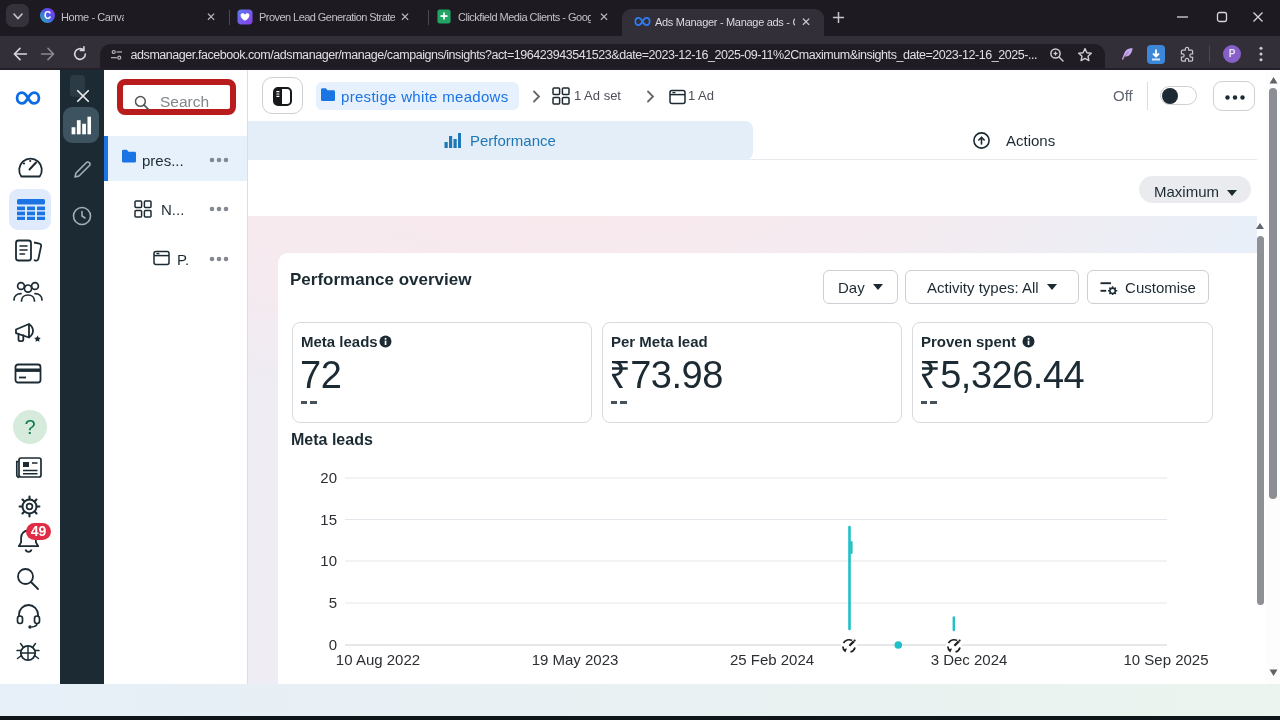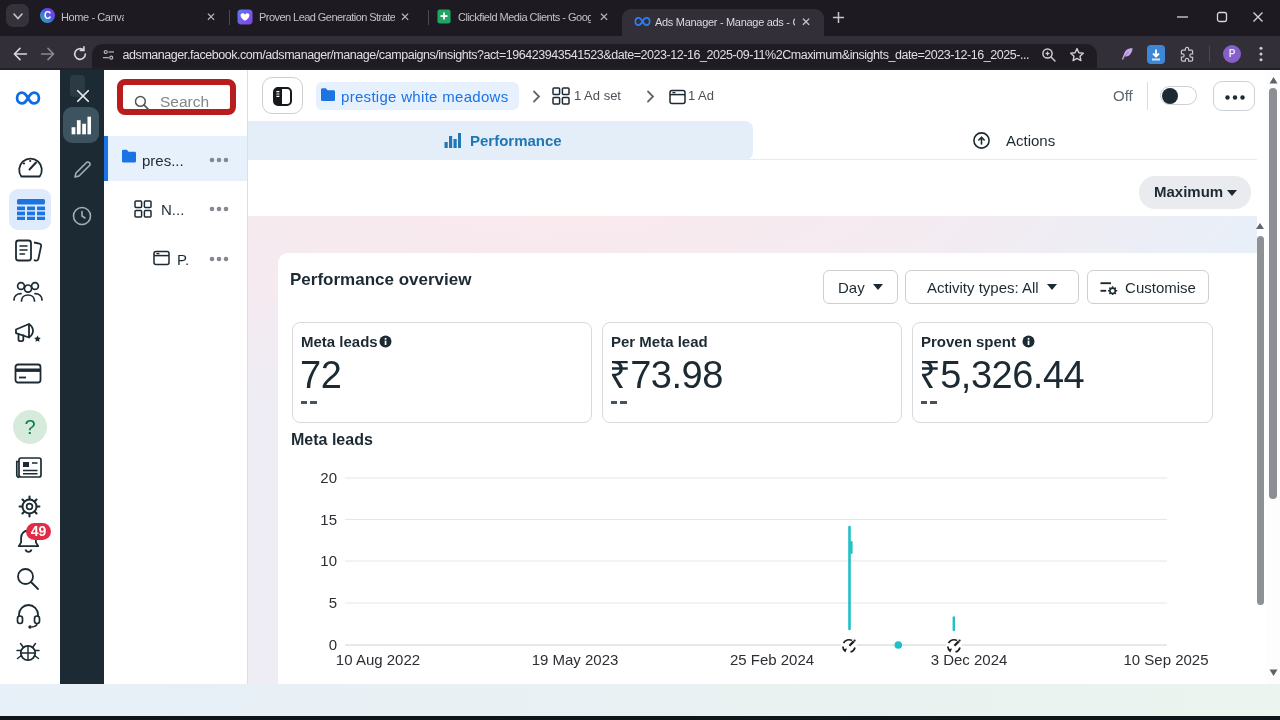--- a/index.html
+++ b/index.html
@@ -114,21 +114,21 @@
     </svg>
 
   <svg class="abs" style="left:40px;top:10px" width="16" height="16" viewBox="0 0 20 18">
       <path d="M10 2 L17 9 L10 16 M17 9 H2" stroke="#8a888f" stroke-width="2" fill="none" stroke-linecap="round" stroke-linejoin="round"></path>
     </svg>
 
   <svg class="abs" style="left:72px;top:10px" width="16" height="16" viewBox="0 0 18 18">
       <path d="M15 9 a6 6 0 1 1 -1.8-4.3 M13.4 1 v4 h-4" stroke="#d9d7dc" stroke-width="1.8" fill="none" stroke-linecap="round"></path>
     </svg>
 
-  <div class="abs" style="left:92px;top:8px;width:1005px;height:34px;border-radius:11px;background:#1f1c24;">
+  <div class="abs" style="left:100px;top:8px;width:1005px;height:34px;border-radius:11px;background:#1f1c24;">
     <svg class="abs" style="left:10px;top:5px" width="13" height="12" viewBox="0 0 14 13">
       <circle cx="4" cy="3.2" r="1.6" fill="none" stroke="#b9b7be" stroke-width="1.3"></circle>
         <line x1="7" y1="3.2" x2="13" y2="3.2" stroke="#b9b7be" stroke-width="1.3"></line>
       <circle cx="10" cy="9.4" r="1.6" fill="none" stroke="#b9b7be" stroke-width="1.3"></circle>
         <line x1="1" y1="9.4" x2="7.4" y2="9.4" stroke="#b9b7be" stroke-width="1.3"></line>
     </svg>
     <div id="urltxt" class="abs" style="left:30.6px;top:3.5px;width:910px;overflow:hidden;font-size:12.5px;letter-spacing:-0.45px;color:#e0dee3;white-space:nowrap;">adsmanager.facebook.com/adsmanager/manage/campaigns/insights?act=196423943541523&amp;date=2023-12-16_2025-09-11%2Cmaximum&amp;insights_date=2023-12-16_2025-...</div>
 
     <svg class="abs" style="left:949px;top:3px" width="16" height="16" viewBox="0 0 16 16">
         <circle cx="6.5" cy="6.5" r="4.6" fill="none" stroke="#cfcdd4" stroke-width="1.5"></circle>
@@ -383,28 +383,28 @@
   </div>
 
   <div class="abs" style="left:248px;top:51px;width:1009px;height:39px;background:#fff;border-bottom:1px solid #e8eaed;"></div>
   <div class="abs" style="left:248px;top:51px;width:505px;height:39px;background:#e3eef8;border-radius:0 8px 8px 0;"></div>
   <svg class="abs" style="left:444px;top:63px" width="17" height="15" viewBox="0 0 17 15">
     <rect x="0.5" y="9" width="3.2" height="6" fill="#2077b5"></rect>
     <rect x="5" y="3" width="3.2" height="12" fill="#2077b5"></rect>
     <rect x="9.5" y="6" width="3.2" height="9" fill="#2077b5"></rect>
     <rect x="14" y="0" width="3" height="15" fill="#2077b5"></rect>
   </svg>
-  <div class="abs" style="left:470px;top:62px;font-size:15px;font-weight:700;color:#2077b5;">Performance</div>
+  <div class="abs" style="left:470px;top:62px;font-size:15px;font-weight:400;color:#2077b5;">Performance</div>
   <svg class="abs" style="left:973px;top:62px" width="17" height="17" viewBox="0 0 17 17">
     <circle cx="8.5" cy="8.5" r="7.6" fill="none" stroke="#1c2b33" stroke-width="1.6"></circle>
     <path d="M8.5 12 V5.5 M5.8 8 L8.5 5.2 L11.2 8" fill="none" stroke="#1c2b33" stroke-width="1.6" stroke-linecap="round" stroke-linejoin="round"></path>
   </svg>
   <div class="abs" style="left:1006px;top:62px;font-size:15px;color:#1c2b33;">Actions</div>
 
-  <div class="abs" style="left:1139px;top:106px;width:112px;height:33px;background:#e9ebee;border-radius:16px;font-weight:bold;">
+  <div class="abs" style="left:1139px;top:106px;width:112px;height:27px;background:#e9ebee;border-radius:16px;">
     <div class="abs" style="left:15px;top:7px;font-size:15px;color:#1c2b33;">Maximum</div>
     <span class="caret abs" style="left:88px;top:14px;"></span>
   </div>
 
   <div class="abs" id="content">
     <div class="abs" id="card">
       <div class="abs" style="left:12px;top:17px;font-size:17px;font-weight:700;color:#1c2b33;">Performance overview</div>
 
       <div class="abs btn" style="left:545px;top:17px;width:75px;height:34px;">Day&nbsp;&nbsp;<span class="caret"></span></div>
       <div class="abs btn" style="left:627px;top:17px;width:174px;height:34px;">Activity types: All&nbsp;&nbsp;<span class="caret"></span></div>

